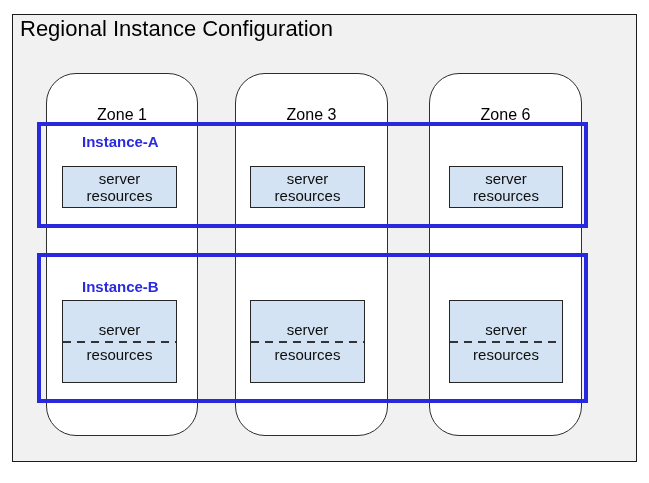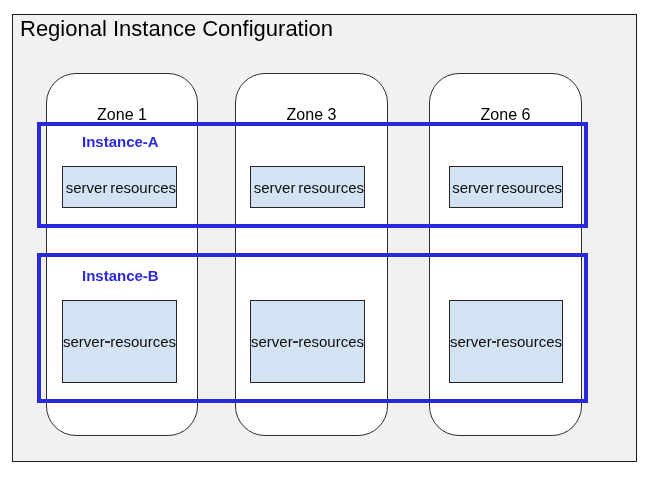--- a/index.html
+++ b/index.html
@@ -68,27 +68,28 @@
   .instance-label {
     position: absolute;
     left: 17px;
     font-size: 15px;
     font-weight: bold;
     color: #2a2ae0;
     white-space: nowrap;
     margin-left: 24px;
   }
   .instance-a .instance-label { top: 7px; }
-  .instance-b .instance-label { top: 10px; text-align: center; }
+  .instance-b .instance-label { top: 21px; text-align: center; }
   .server-box {
     position: absolute;
     box-sizing: border-box;
     background: #d3e3f3;
     border: 1px solid #252525;
     display: flex;
+    flex-direction: column;
     align-items: center;
     justify-content: center;
     text-align: center;
     font-size: 15px;
     line-height: 17px;
     color: #0d0d0d;
     z-index: 3;
   }
   .row-a { top: 166px; height: 42px; }
   .row-b { top: 300px; height: 83px; }

